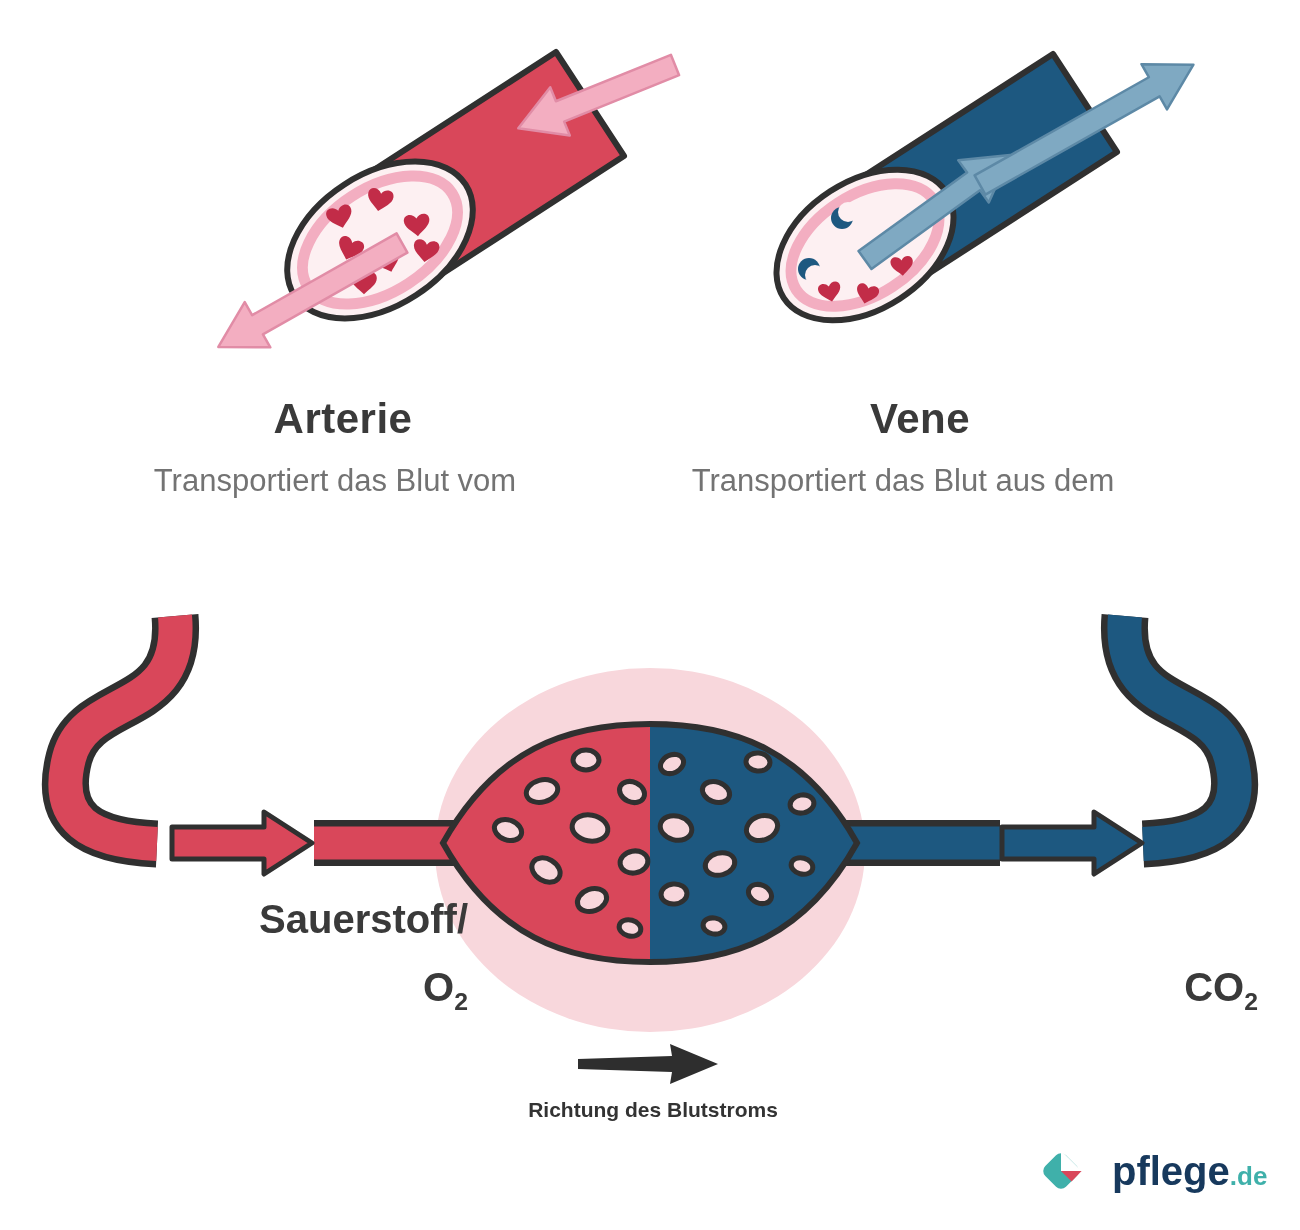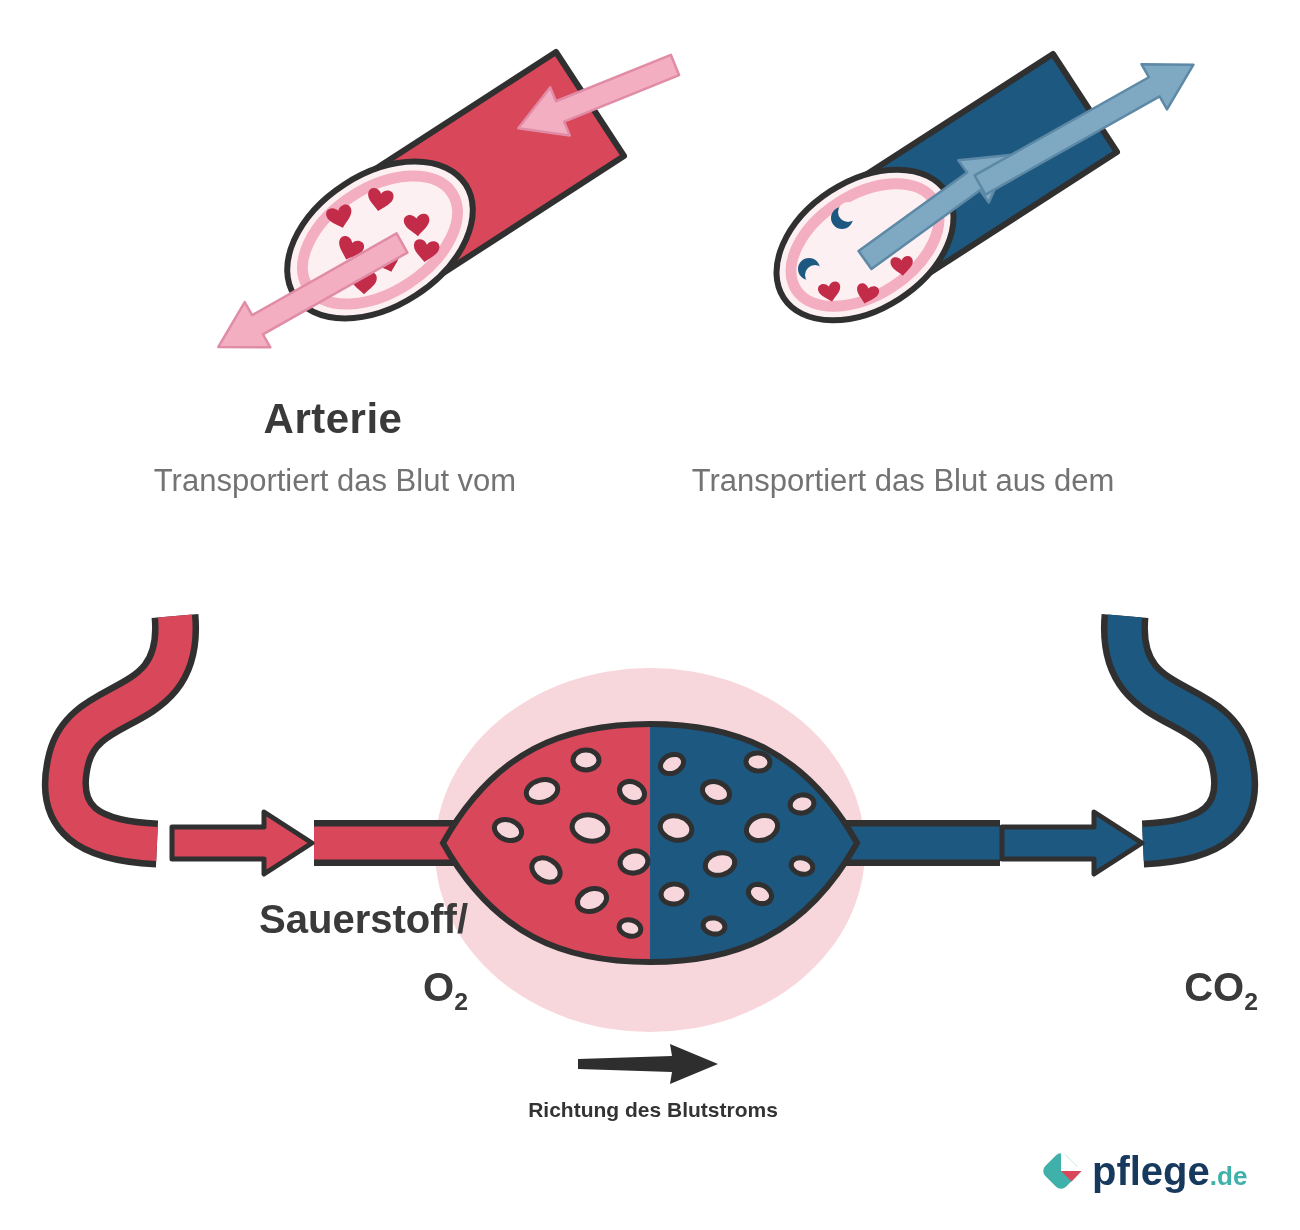--- a/index.html
+++ b/index.html
@@ -15,21 +15,21 @@
     font-size:31px;color:#737373;text-align:center;line-height:1.38;
   }
   .desc-line{display:block;}
   .gas-label{
     font-size:40px;font-weight:700;color:#3a3a3a;text-align:right;line-height:1.7;
   }
   .gas-label sub{font-size:0.62em;}
   .flow-label{
     font-size:21px;font-weight:700;color:#333333;text-align:center;
   }
-  .logo-row{display:flex;align-items:center;gap:6px;}
+  .logo-row{display:flex;align-items:center;gap:26px;}
   .logo-text{font-size:40px;font-weight:700;color:#17395d;line-height:1;}
   .logo-suffix{font-size:26px;font-weight:700;color:#3fb0aa;}
   svg{display:block;}
 </style>
 </head>
 <body>
 
 <div id="canvas">
 
   <svg class="abs" style="left:130px;top:45px;" width="560" height="335" viewBox="0 0 560 335">
@@ -86,25 +86,26 @@
 
     <g transform="translate(120,225) rotate(-35.9)">
       <path d="M0,-11 L134,-11 L134,-26 L179,0 L134,26 L134,11 L0,11 Z" fill="#7fa9c2" stroke="#5d89a6" stroke-width="2.5" stroke-linejoin="round"></path>
     </g>
 
     <g transform="translate(235,150) rotate(-29.4)">
       <path d="M0,-11 L200,-11 L200,-26 L245,0 L200,26 L200,11 L0,11 Z" fill="#7fa9c2" stroke="#5d89a6" stroke-width="2.5" stroke-linejoin="round"></path>
     </g>
   </svg>
 
-  <div class="abs vessel-title" style="left:88px;top:395px;width:490px;">Arterie</div>
+  <div class="abs vessel-title" style="left:98px;top:395px;width:490px;">Arterie</div>
   <div class="abs vessel-desc" style="left:105px;top:460px;width:460px;">
     <span class="desc-line">Transportiert das Blut vom</span>
   </div>
 
+  <div class="abs vessel-title" style="left:690px;top:395px;width:460px;">Vene</div>
   <div class="abs vessel-desc" style="left:653px;top:460px;width:500px;">
     <span class="desc-line">Transportiert das Blut aus dem</span>
   </div>
 
   <svg class="abs" style="left:0px;top:578px;" width="1300" height="560" viewBox="0 0 1300 560">
     <defs>
       <clipPath id="clipL">
           <rect x="0" y="0" width="650" height="560"></rect>
         </clipPath>
       <clipPath id="clipR">

